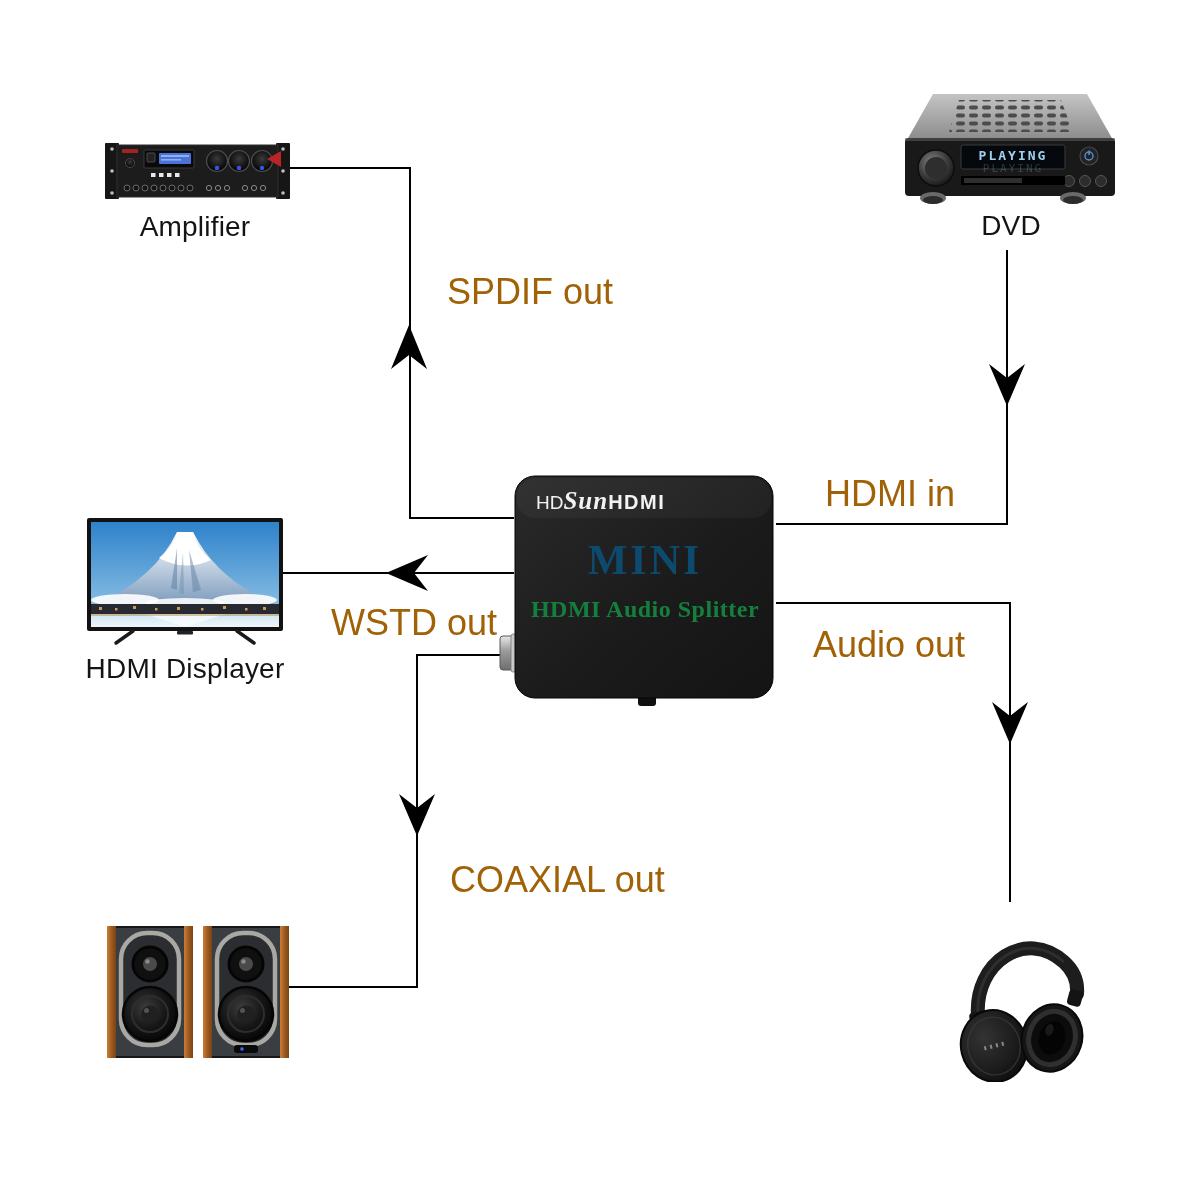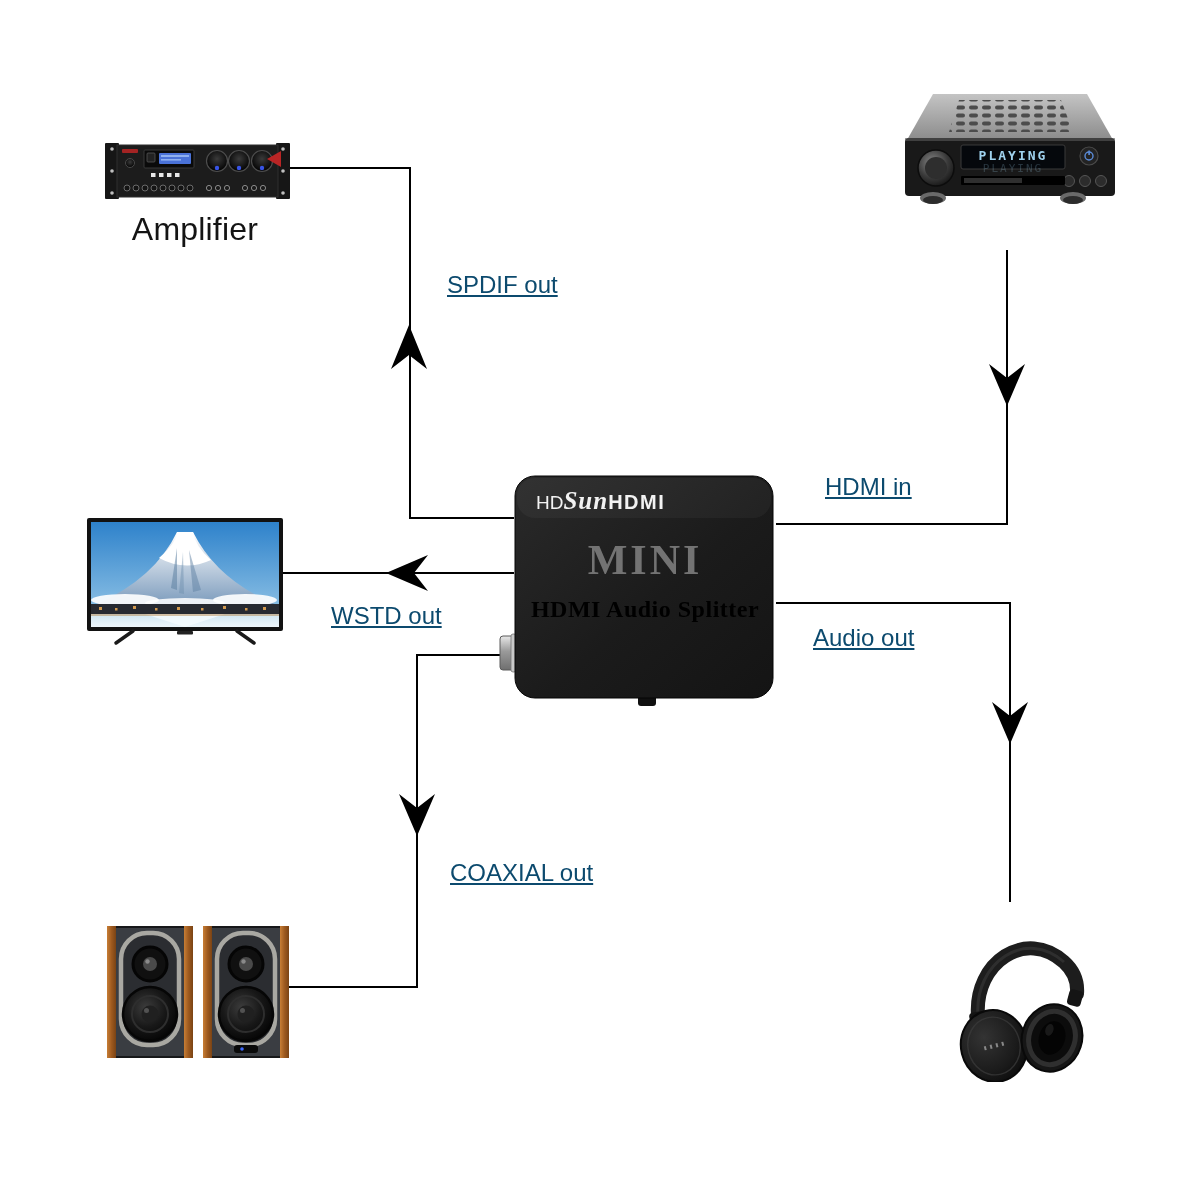--- a/index.html
+++ b/index.html
@@ -1,29 +1,29 @@
 <!DOCTYPE html>
 <html><head>
 <meta charset="utf-8">
 <style>
   html,body{margin:0;padding:0;background:#fff;}
   #canvas{position:relative;width:1200px;height:1200px;background:#ffffff;overflow:hidden;
           font-family:"Liberation Sans",sans-serif;}
   .abs{position:absolute;}
-  .dev-label{position:absolute;font-size:32px;color:#141414;text-align:center;letter-spacing:.2px;}
-  .conn-label{position:absolute;font-size:24px;color:#0c4a6e;white-space:nowrap;text-decoration:underline;}
+  .dev-label{position:absolute;font-size:28px;color:#141414;text-align:center;letter-spacing:.2px;}
+  .conn-label{position:absolute;font-size:36px;color:#a16207;white-space:nowrap;}
   
   .splitter-brand{position:absolute;left:536px;top:487px;color:#f2f2f2;white-space:nowrap;}
   .brand-hd{font:300 19px "Liberation Sans",sans-serif;letter-spacing:0;text-align:center;}
   .brand-sun{font:italic bold 25px "Liberation Serif",serif;letter-spacing:1px;}
   .brand-rest{font:600 20px "Liberation Sans",sans-serif;letter-spacing:1.5px;}
   .splitter-title{position:absolute;left:515px;top:536px;width:260px;text-align:center;
-      color:#737373;font:bold 42px "Liberation Serif",serif;letter-spacing:3px;}
+      color:#0c4a6e;font:bold 42px "Liberation Serif",serif;letter-spacing:3px;}
   .splitter-subtitle{position:absolute;left:515px;top:596px;width:260px;text-align:center;
-      color:#000000;font:bold 24px "Liberation Serif",serif;letter-spacing:.5px;}
+      color:#15803d;font:bold 24px "Liberation Serif",serif;letter-spacing:.5px;}
   svg{display:block;}
 </style>
 </head>
 <body>
 
 <div id="canvas">
 
   <svg class="abs" style="left:0;top:0" width="1200" height="1200" viewBox="0 0 1200 1200">
     <g fill="none" stroke="#000" stroke-width="2">
       <path d="M 290 168 H 410 V 518 H 514"></path>
@@ -131,20 +131,21 @@
     <circle cx="166" cy="93" r="5.5" fill="#2c2c2c" stroke="#555" stroke-width="1"></circle>
     <circle cx="182" cy="93" r="5.5" fill="#2c2c2c" stroke="#555" stroke-width="1"></circle>
     <circle cx="198" cy="93" r="5.5" fill="#2c2c2c" stroke="#555" stroke-width="1"></circle>
     <rect x="58" y="88" width="104" height="9" rx="1" fill="#000"></rect>
     <rect x="61" y="90" width="58" height="5" fill="#2f2f2f"></rect>
     <ellipse cx="30" cy="110" rx="13" ry="6" fill="#6a6a6a"></ellipse>
     <ellipse cx="170" cy="110" rx="13" ry="6" fill="#6a6a6a"></ellipse>
     <ellipse cx="30" cy="112" rx="10" ry="4" fill="#2c2c2c"></ellipse>
     <ellipse cx="170" cy="112" rx="10" ry="4" fill="#2c2c2c"></ellipse>
   </svg>
+  <div class="dev-label" style="left:911px;top:210px;width:200px">DVD</div>
 
   <svg class="abs" style="left:498px;top:474px" width="280" height="240" viewBox="0 0 280 240">
     <defs>
       <linearGradient id="bodyG" x1="0" y1="0" x2="1" y2="1">
         <stop offset="0%" stop-color="#2a2a2a"></stop>
           <stop offset="55%" stop-color="#1b1b1b"></stop>
           <stop offset="100%" stop-color="#141414"></stop>
       </linearGradient>
       <linearGradient id="coaxG" x1="0" y1="0" x2="0" y2="1">
         <stop offset="0%" stop-color="#e8e8e8"></stop>
@@ -207,20 +208,21 @@
       <rect x="6" y="96" width="188" height="13" fill="url(#waterG)"></rect>
       <polygon points="60,96 100,109 140,96" fill="#f6fbfe" opacity=".8"></polygon>
       <rect x="6" y="96" width="188" height="2" fill="#b8874e" opacity=".5"></rect>
     </g>
     <g stroke="#1a1a1a" stroke-width="3.5" stroke-linecap="round">
       <line x1="48" y1="113" x2="31" y2="125"></line>
       <line x1="152" y1="113" x2="169" y2="125"></line>
     </g>
     <rect x="92" y="113" width="16" height="3.5" rx="1" fill="#222"></rect>
   </svg>
+  <div class="dev-label" style="left:35px;top:653px;width:300px">HDMI Displayer</div>
 
   <svg class="abs" style="left:107px;top:924px" width="182" height="138" viewBox="0 0 182 138">
     <defs>
       <linearGradient id="woodG" x1="0" y1="0" x2="1" y2="0">
         <stop offset="0%" stop-color="#c87e35"></stop>
           <stop offset="50%" stop-color="#9e5a1f"></stop>
           <stop offset="100%" stop-color="#7a4314"></stop>
       </linearGradient>
       <radialGradient id="woofG" cx="42%" cy="38%" r="65%">
         <stop offset="0%" stop-color="#3c3c3c"></stop>

